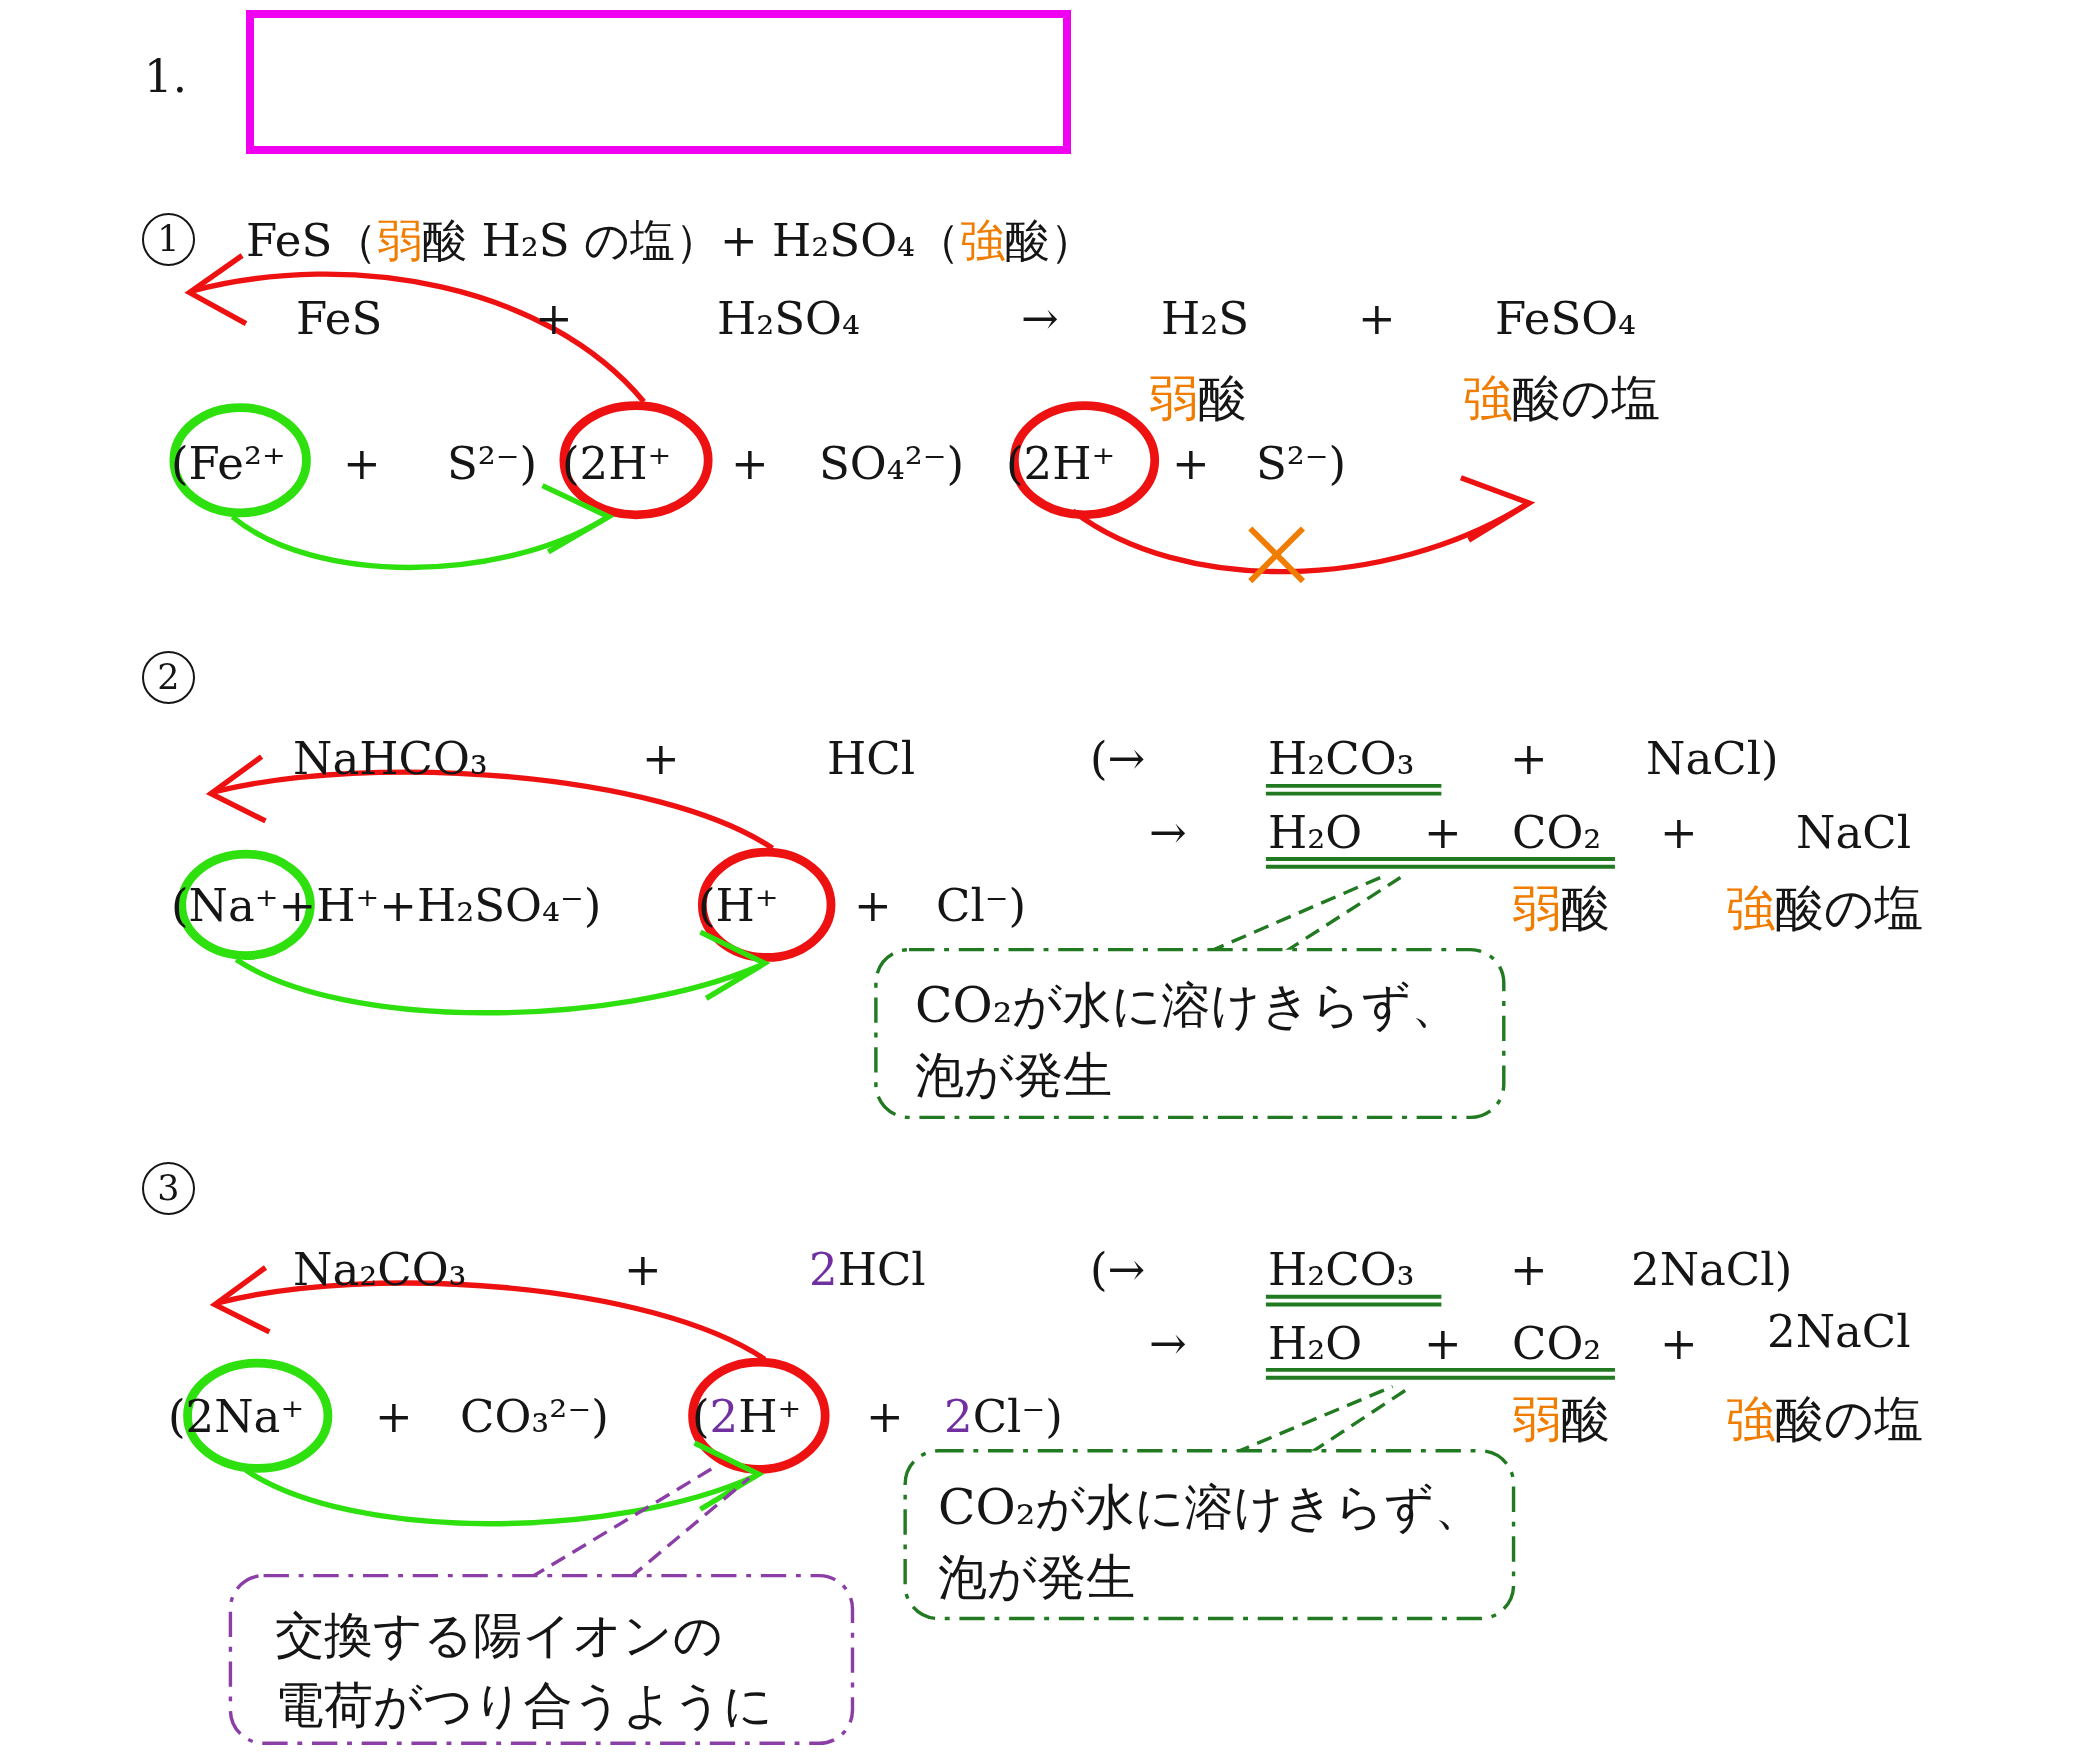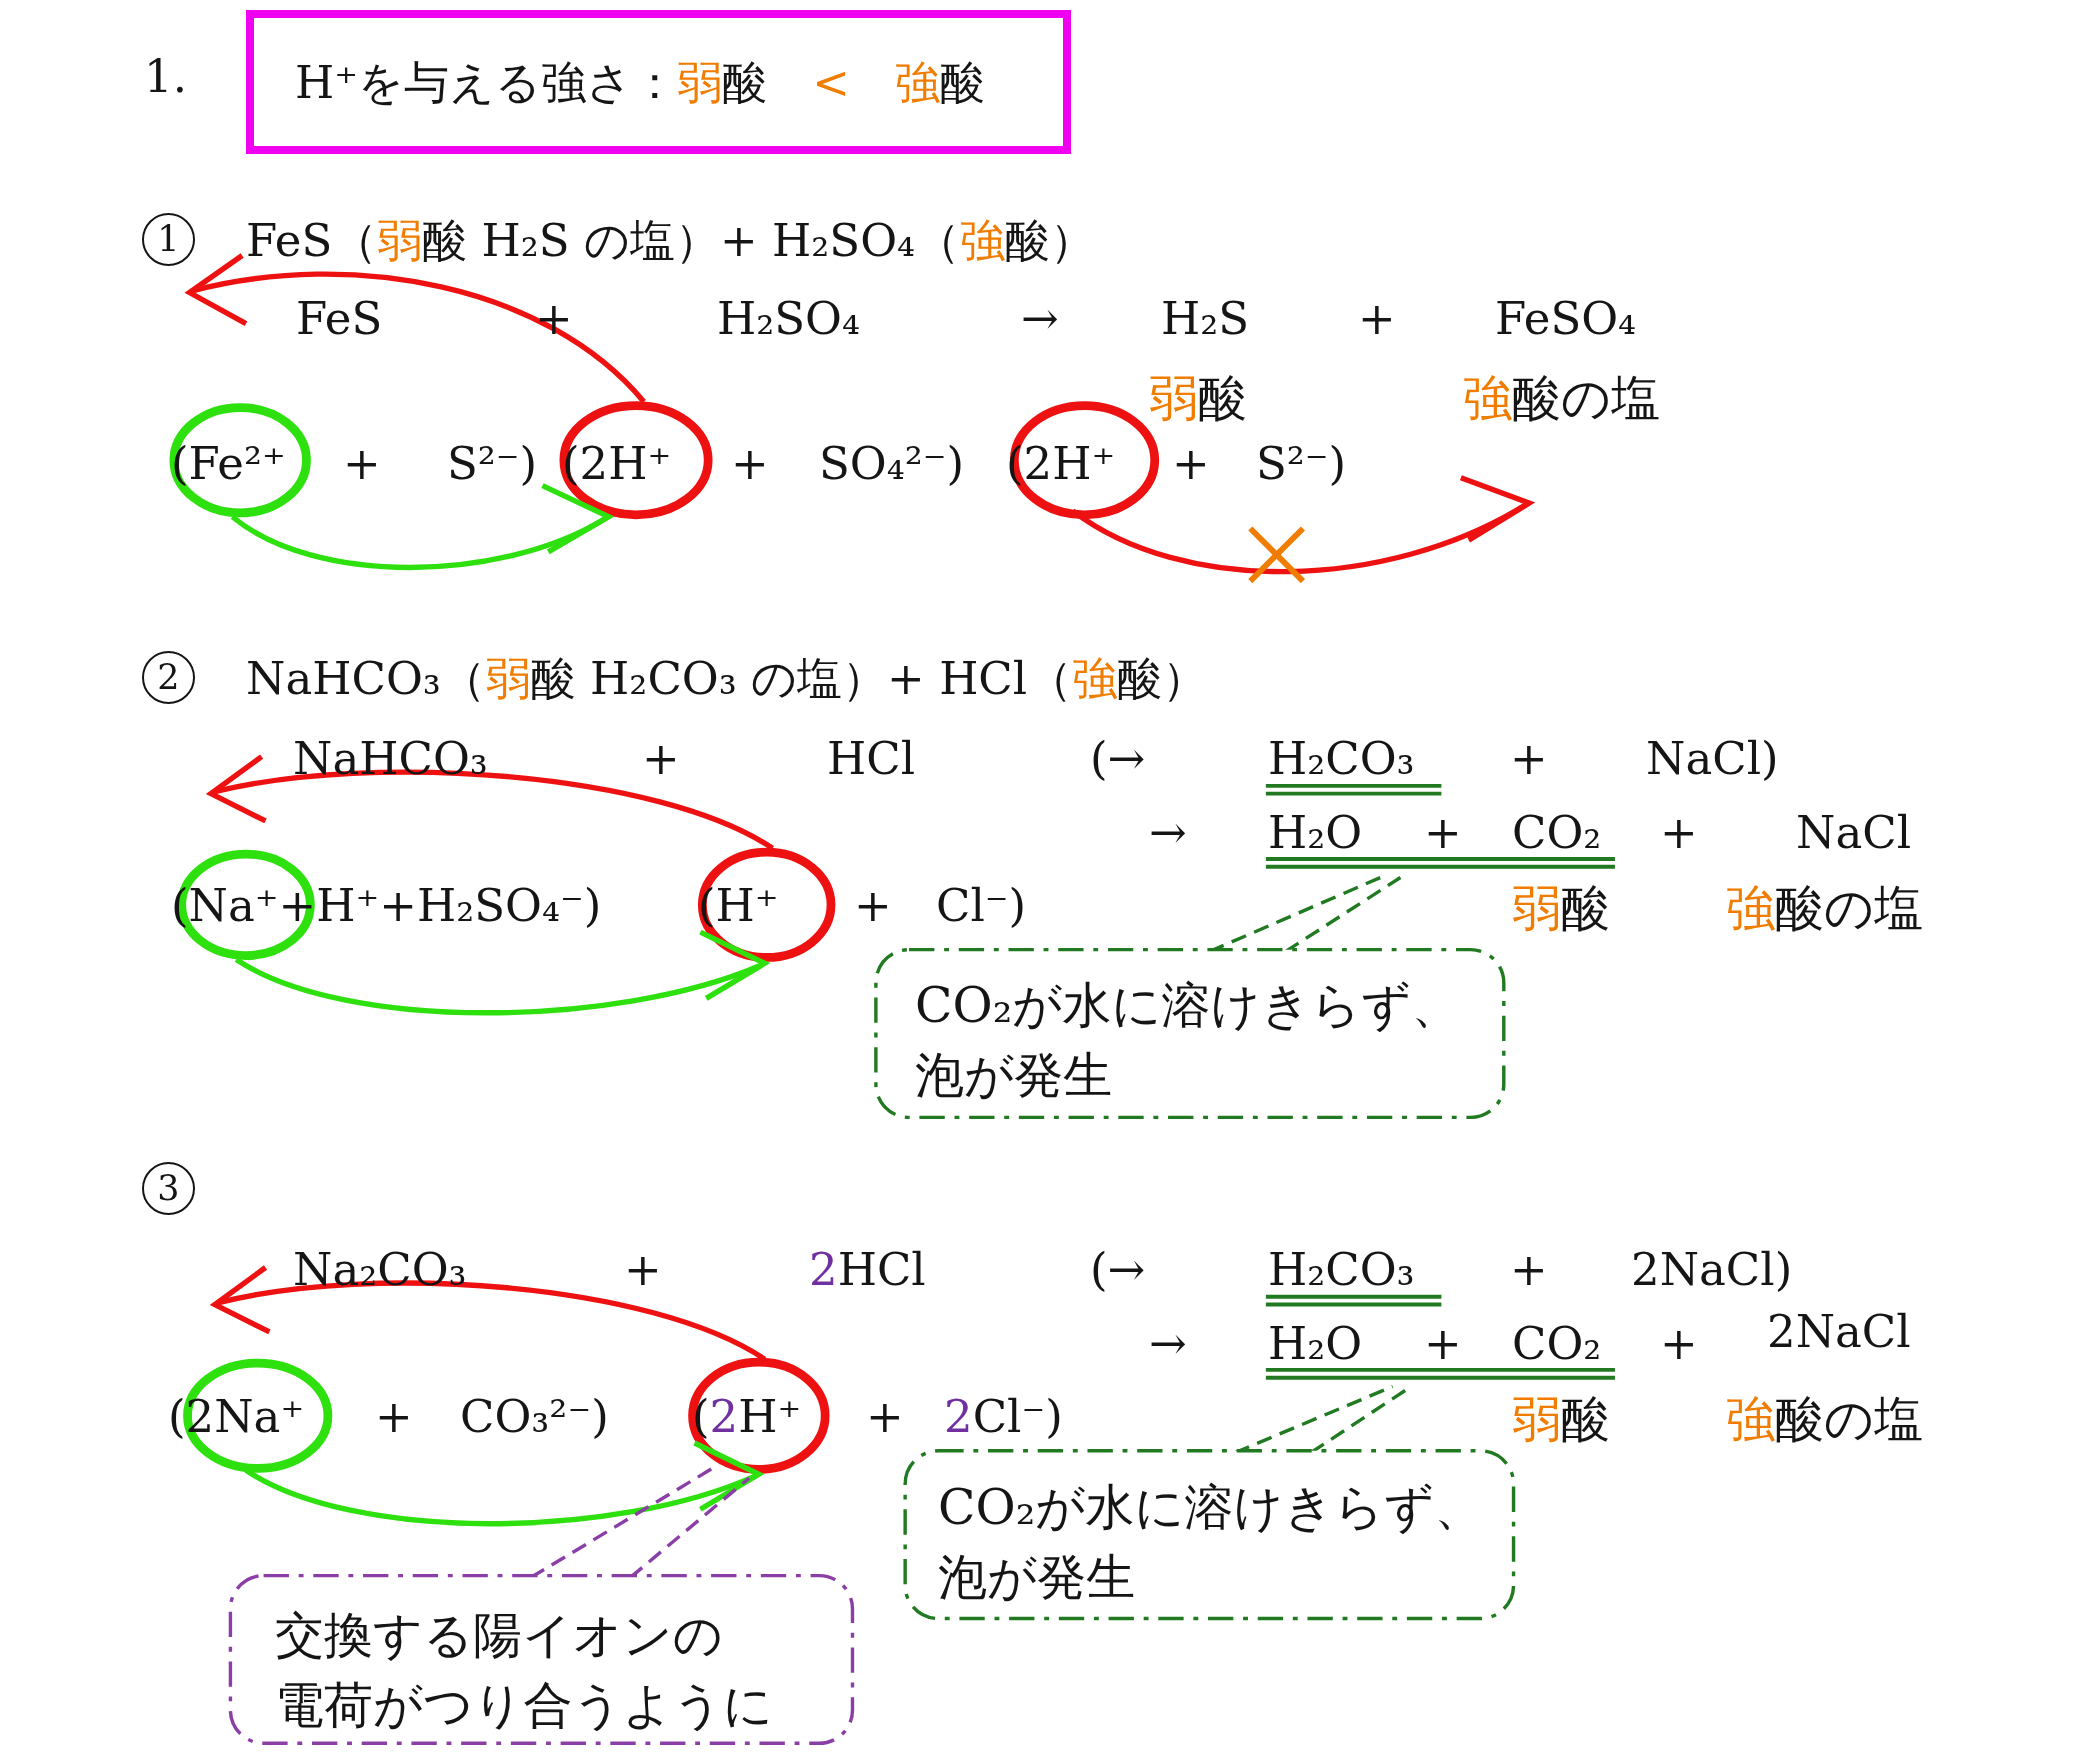--- a/index.html
+++ b/index.html
@@ -79,23 +79,20 @@
     <line x1="1344" y1="1490" x2="1444" y2="1424" stroke="#217a21" stroke-width="3.5" stroke-dasharray="16 9"></line>
     <rect x="928" y="1488" width="624" height="172" rx="34" fill="#ffffff" stroke="#217a21" stroke-width="3.5" stroke-dasharray="26 10 5 10"></rect>
 
     <line x1="544" y1="1618" x2="737" y2="1502" stroke="#8b3fa6" stroke-width="3.5" stroke-dasharray="16 9"></line>
     <line x1="646" y1="1618" x2="768" y2="1516" stroke="#8b3fa6" stroke-width="3.5" stroke-dasharray="16 9"></line>
     <rect x="236" y="1616" width="638" height="172" rx="34" fill="#ffffff" stroke="#8b3fa6" stroke-width="3.5" stroke-dasharray="26 10 5 10"></rect>
   </svg>
 
   <div class="pos" style="left:144px;top:49px">1.</div>
   <div class="title-box" style="left:246px;top:9.8px;width:825px;height:144px"></div>
-  <div class="pos" style="left:295px;top:55px">
-    <span>H⁺を与える強さ：</span><span class="orange">弱</span><span>酸</span><span class="gap"></span><span class="orange">&lt;</span><span class="gap"></span><span class="orange">強</span><span>酸</span>
-  </div>
 
   <div class="cnum" style="left:142px;top:213px">1</div>
   <div class="pos" style="left:246px;top:213px">
     <span>FeS（</span><span class="orange">弱</span><span>酸 H₂S の塩）+ H₂SO₄（</span><span class="orange">強</span><span>酸）</span>
   </div>
 
   <div class="pos" style="left:296px;top:291px">FeS</div>
   <div class="pos" style="left:535px;top:291px">+</div>
   <div class="pos" style="left:717px;top:291px">H₂SO₄</div>
   <div class="pos" style="left:1021px;top:291px">→</div>
@@ -114,23 +111,20 @@
   <div class="pos" style="left:343px;top:436px">+</div>
   <div class="pos" style="left:447px;top:436px">S²⁻)</div>
   <div class="pos" style="left:562px;top:436px">(2H⁺</div>
   <div class="pos" style="left:731px;top:436px">+</div>
   <div class="pos" style="left:819px;top:436px">SO₄²⁻)</div>
   <div class="pos" style="left:1006px;top:436px">(2H⁺</div>
   <div class="pos" style="left:1172px;top:436px">+</div>
   <div class="pos" style="left:1256px;top:436px">S²⁻)</div>
 
   <div class="cnum" style="left:142px;top:651px">2</div>
-  <div class="pos" style="left:246px;top:651px">
-    <span>NaHCO₃（</span><span class="orange">弱</span><span>酸 H₂CO₃ の塩）+ HCl（</span><span class="orange">強</span><span>酸）</span>
-  </div>
 
   <div class="pos" style="left:293px;top:731px">NaHCO₃</div>
   <div class="pos" style="left:642px;top:731px">+</div>
   <div class="pos" style="left:827px;top:731px">HCl</div>
   <div class="pos" style="left:1090px;top:731px">(→</div>
   <div class="pos" style="left:1268px;top:731px">H₂CO₃</div>
   <div class="pos" style="left:1510px;top:731px">+</div>
   <div class="pos" style="left:1646px;top:731px">NaCl)</div>
 
   <div class="pos" style="left:1149px;top:805px">→</div>

